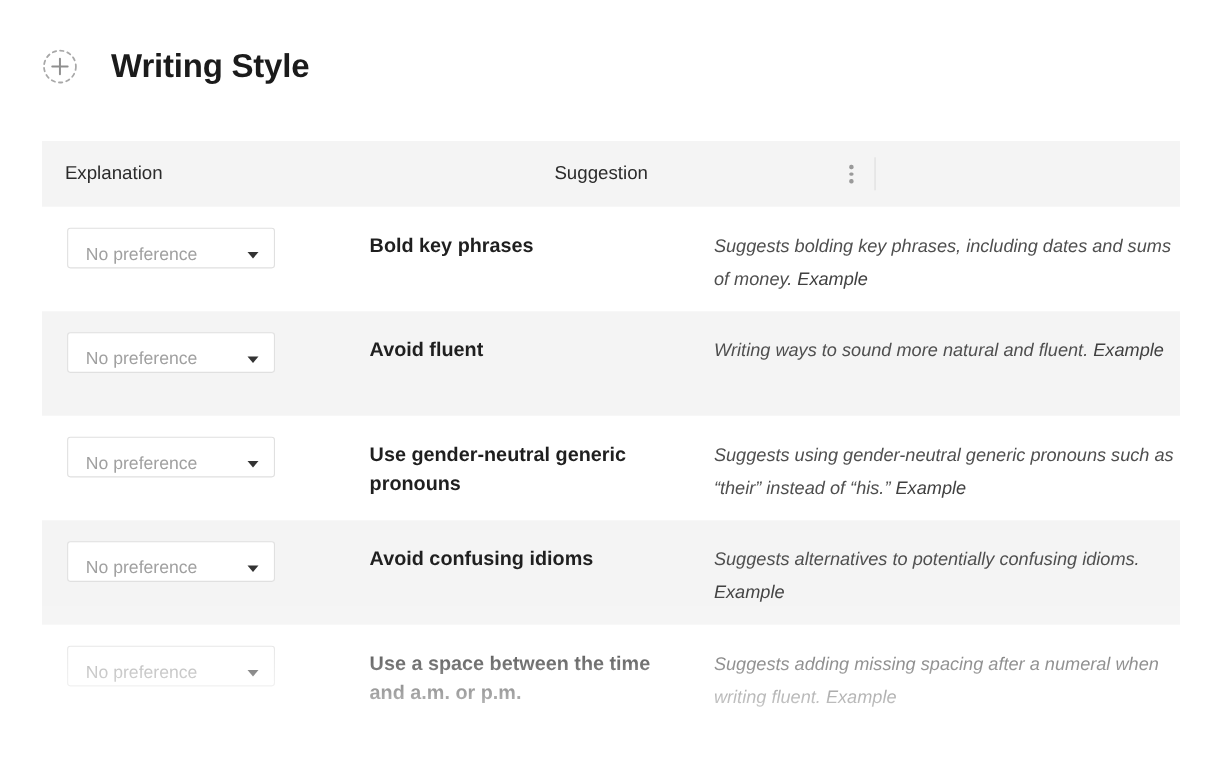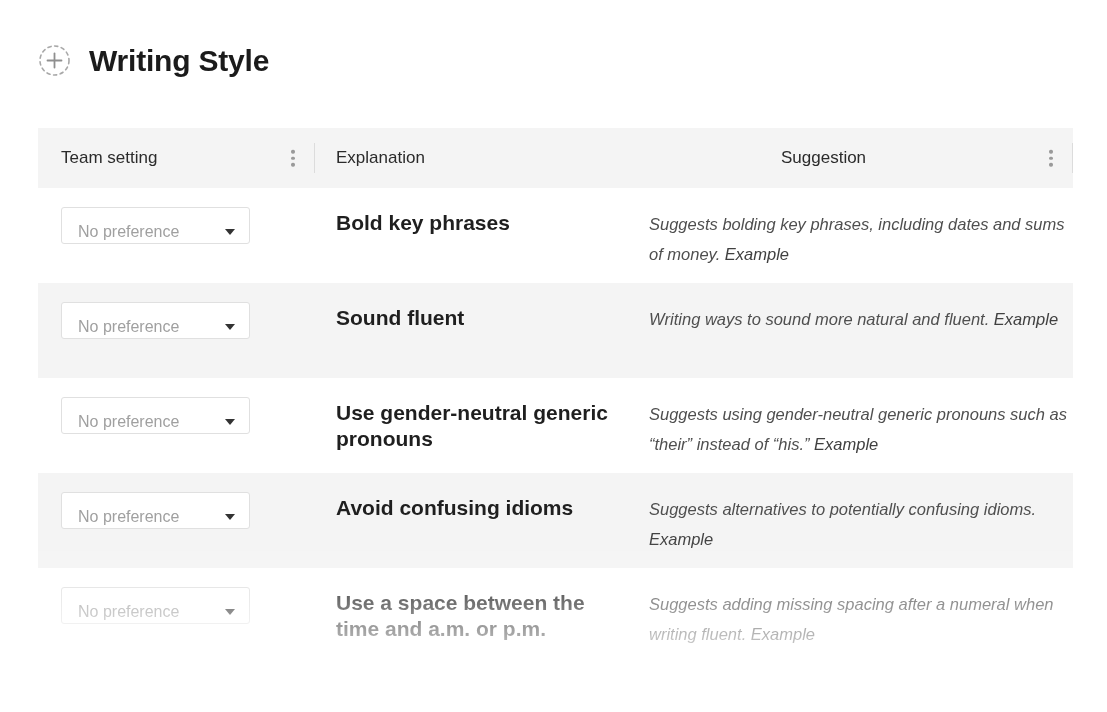--- a/index.html
+++ b/index.html
@@ -19,21 +19,21 @@
     background: #ffffff;
   }
 
   
   .title-row {
     position: absolute;
     left: 38px;
     top: 44px;
     display: flex;
     align-items: center;
-    gap: 18px;
+    gap: 30px;
   }
 
   .add-icon {
     width: 33px;
     height: 33px;
     flex: 0 0 33px;
     position: relative;
   }
   .add-icon svg { display: block; }
 
@@ -169,21 +169,21 @@
     width: 0;
     height: 0;
     border-left: 5.5px solid transparent;
     border-right: 5.5px solid transparent;
     border-top: 6.5px solid #333333;
     margin-left: 8px;
   }
 
   .suggestion-text {
     margin-top: 22px;
-    font-size: 21px;
+    font-size: 18px;
     font-weight: bold;
     color: #1f1f1f;
     line-height: 26px;
     max-width: 275px;
   }
 
   .explain-text {
     margin-top: 21px;
     font-size: 16.5px;
     font-style: italic;
@@ -211,29 +211,20 @@
         <line x1="16.5" y1="9.5" x2="16.5" y2="23.5" stroke="#8f8f8f" stroke-width="1.8" stroke-linecap="round"></line>
         <line x1="9.5" y1="16.5" x2="23.5" y2="16.5" stroke="#8f8f8f" stroke-width="1.8" stroke-linecap="round"></line>
       </svg>
     </span>
     <h1 class="page-title">Writing Style</h1>
   </div>
 
   <div class="table">
 
     <div class="thead">
-      <div class="th col-setting">
-        <span class="th-label">Team setting</span>
-        <span class="kebab">
-            <i></i>
-            <i></i>
-            <i></i>
-          </span>
-        <span class="vdiv"></span>
-      </div>
       <div class="th col-explain">
         <span class="th-label">Explanation</span>
       </div>
       <div class="th col-suggestion">
         <span class="th-label">Suggestion</span>
         <span class="kebab">
             <i></i>
             <i></i>
             <i></i>
           </span>
@@ -257,21 +248,21 @@
     </div>
 
     <div class="row alt row-h-2">
       <div class="cell cell-setting">
         <div class="dropdown">
           <span class="dropdown-label">No preference</span>
           <span class="caret"></span>
         </div>
       </div>
       <div class="cell cell-suggestion">
-        <div class="suggestion-text">Sound fluent</div>
+        <div class="suggestion-text">Avoid fluent</div>
       </div>
       <div class="cell cell-explain">
         <div class="explain-text"><span>Writing ways to sound more natural and fluent.</span> <a class="example-link">Example</a></div>
       </div>
     </div>
 
     <div class="row row-h-3">
       <div class="cell cell-setting">
         <div class="dropdown">
           <span class="dropdown-label">No preference</span>

